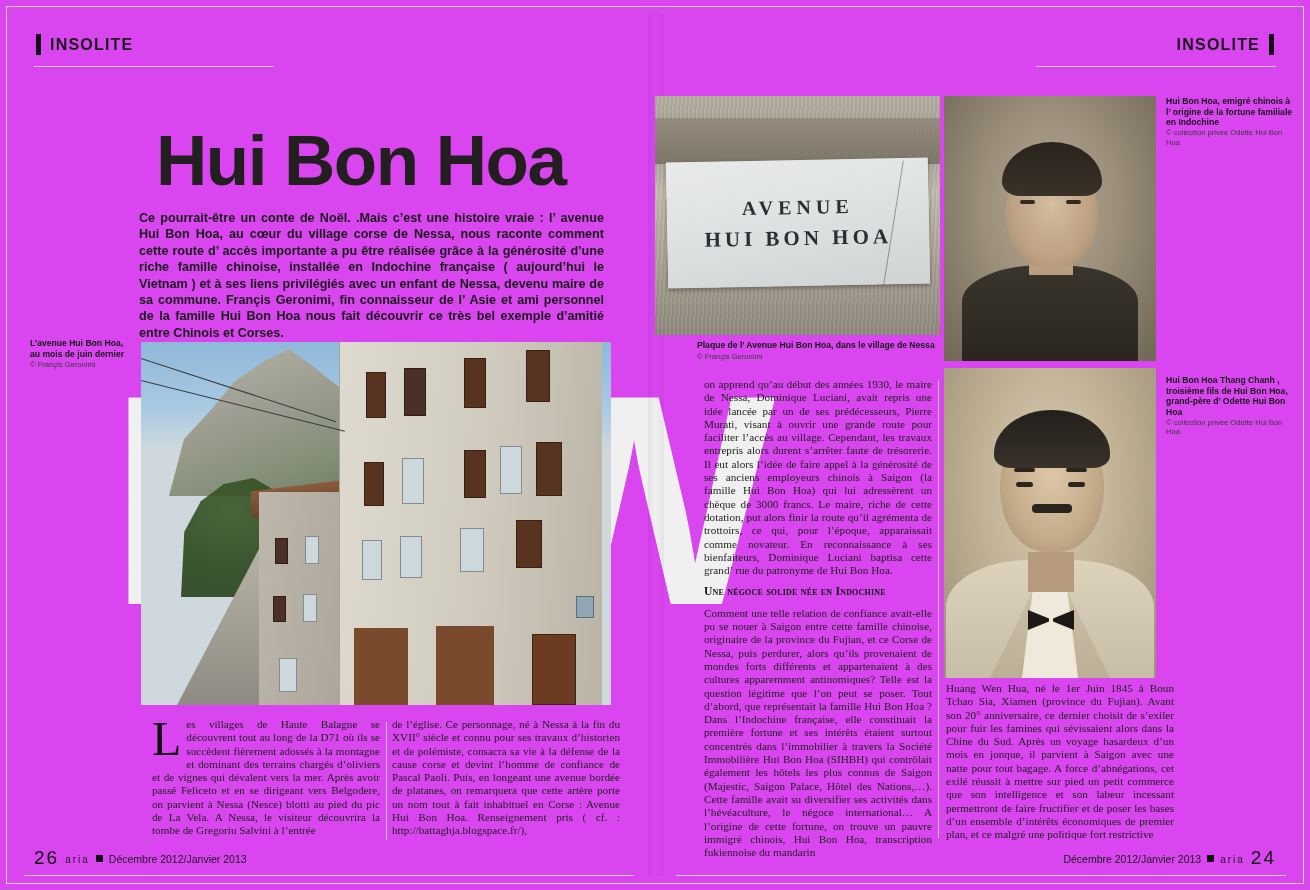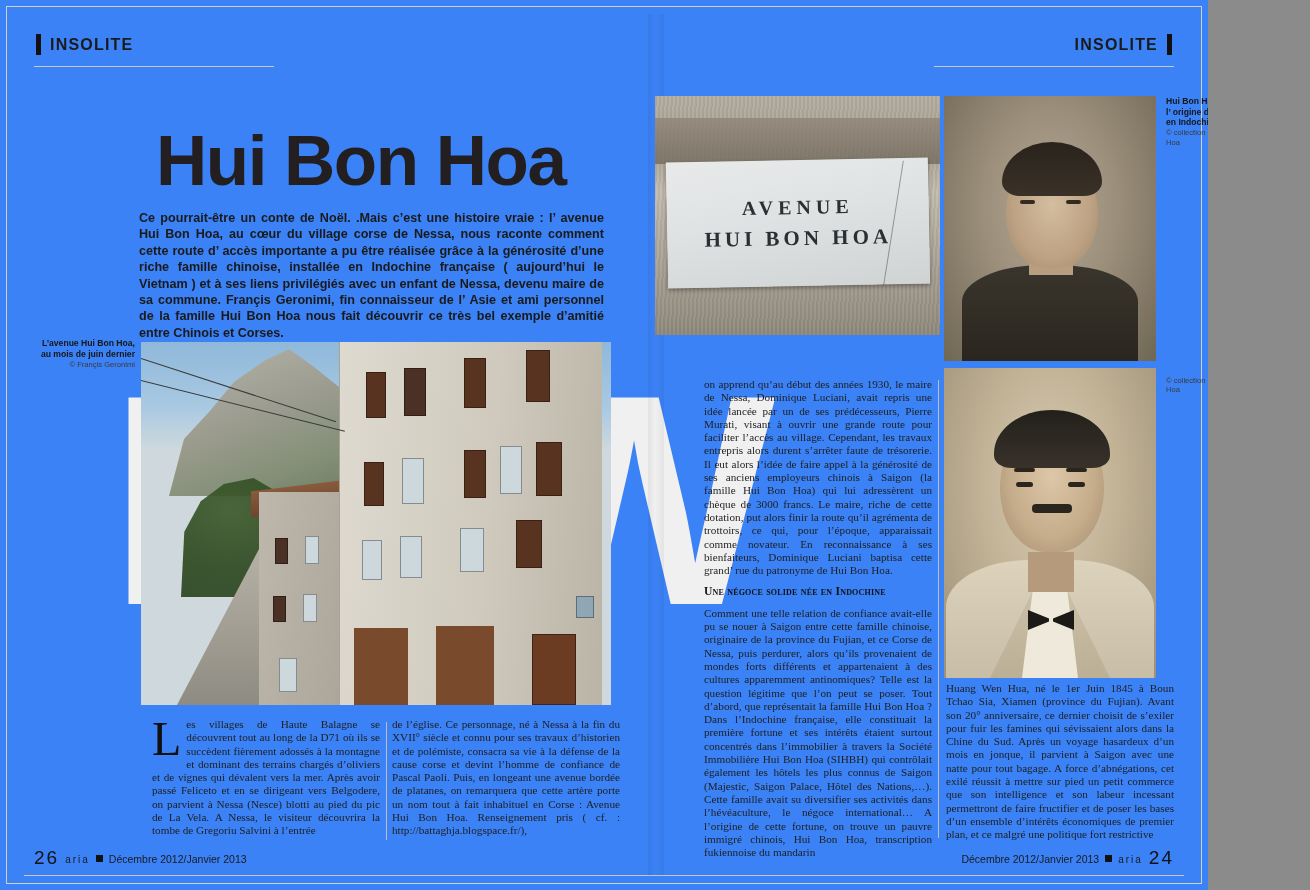--- a/index.html
+++ b/index.html
@@ -6,23 +6,23 @@
     margin: 0; padding: 0;
     background: #8b8b8b;
   }
   body {
     font-family: "Liberation Serif", serif;
     -webkit-font-smoothing: antialiased;
   }
 
   #spread {
     position: relative;
-    width: 1208px;
+    width: 1310px;
     height: 890px;
-    background: #3b82f6;
+    background: #d946ef;
     overflow: hidden;
   }
   .outer-frame {
     position: absolute;
     left: 6px; top: 6px; right: 6px; bottom: 6px;
     border: 1px solid #cfcfcf;
   }
 
   
   .watermark {
@@ -371,21 +371,21 @@
   .caption .credit {
     display: block;
     font-weight: 400;
     font-size: 7.6px;
     line-height: 9.4px;
     color: #3a3a3a;
     margin-top: 0.5px;
   }
   #caption-village {
     left: 30px; top: 338px; width: 105px;
-    text-align: right;
+    text-align: left;
   }
   #caption-plaque {
     left: 697px; top: 340px; width: 240px;
   }
   #caption-portrait1 {
     left: 1166px; top: 96px; width: 128px;
   }
   #caption-portrait2 {
     left: 1166px; top: 375px; width: 128px;
   }
@@ -519,20 +519,24 @@
   <div class="photo" id="photo-plaque">
     <div class="plq-wall"></div>
     <div class="plq-band"></div>
     <div class="plq-plate">
       <div class="plq-line">AVENUE</div>
       <div class="plq-line two">HUI BON HOA</div>
     </div>
     <div class="plq-crack"></div>
   </div>
 
+  <div class="caption" id="caption-plaque">
+    <span>Plaque de l’ Avenue Hui Bon Hoa, dans le village de Nessa</span>
+    <span class="credit" style="display:inline;">© Françis Geronimi</span>
+  </div>
 
   <div class="photo" id="photo-portrait1">
     <div class="p1-bg"></div>
     <div class="p1-body"></div>
     <div class="p1-neck"></div>
     <div class="p1-head"></div>
     <div class="p1-hair"></div>
     <div class="p1-eye" style="left:76px; top:104px;"></div>
     <div class="p1-eye" style="left:122px; top:104px;"></div>
   </div>
@@ -553,20 +557,21 @@
     <div class="p2-head"></div>
     <div class="p2-hair"></div>
     <div class="p2-brow" style="left:70px; top:100px;"></div>
     <div class="p2-brow" style="left:122px; top:100px;"></div>
     <div class="p2-eye" style="left:72px; top:114px;"></div>
     <div class="p2-eye" style="left:124px; top:114px;"></div>
     <div class="p2-mous"></div>
   </div>
 
   <div class="caption" id="caption-portrait2">
+    <span>Hui Bon Hoa Thang Chanh , troisième fils de Hui Bon Hoa, grand-père d’ Odette Hui Bon Hoa</span>
     <span class="credit">© collection privée Odette Hui Bon Hoa</span>
   </div>
 
   <div class="col" id="col-a">
     <p class="dropcap">Les villages de Haute Balagne se découvrent tout au long de la D71 où ils se succèdent fièrement adossés à la montagne et dominant des terrains chargés d’oliviers et de vignes qui dévalent vers la mer.  Après avoir passé Feliceto et en se dirigeant vers Belgodere, on parvient à Nessa (Nesce) blotti au pied du pic de La Vela. A Nessa, le visiteur découvrira la tombe de Gregoriu Salvini à l’entrée</p>
   </div>
 
   <div class="col-rule" style="left:386px; top:722px; height:118px;"></div>
 
   <div class="col" id="col-b">

